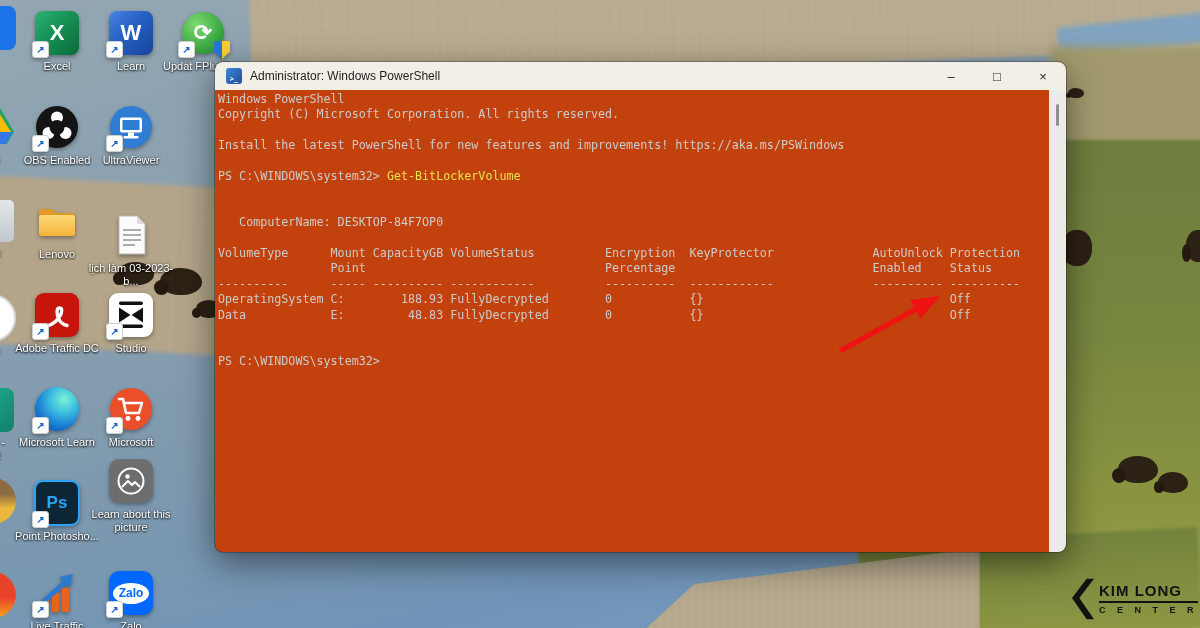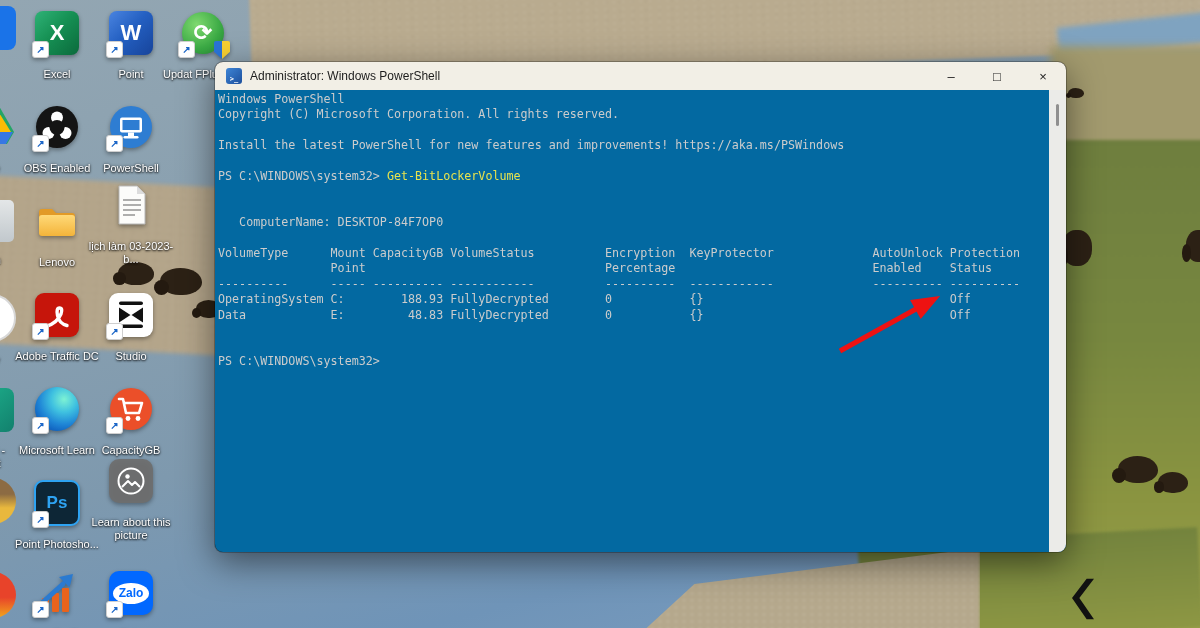--- a/index.html
+++ b/index.html
@@ -30,21 +30,21 @@
     background:#b5a88c;background-image:radial-gradient(circle 1.5px,rgba(255,255,255,.4) 40%,transparent 45%);
     background-size:8px 7px;filter:blur(1.5px);}
   .bison{position:absolute;background:#2c2115;border-radius:48% 52% 46% 46%;filter:blur(.6px);}
   .bison::before{content:"";position:absolute;width:35%;height:55%;left:-14%;bottom:0;
     background:#241a10;border-radius:50%;}
 
   
   .ds-icon{position:absolute;width:76px;display:flex;flex-direction:column;align-items:center;z-index:2;}
   .ds-glyph{width:46px;height:46px;position:relative;display:flex;align-items:center;justify-content:center;
     filter:drop-shadow(0 2px 2px rgba(0,0,0,.35));}
-  .ds-label{margin-top:12px;width:86px;text-align:center;font-size:11px;line-height:13px;color:#fff;
+  .ds-label{margin-top:4px;width:86px;text-align:center;font-size:11px;line-height:13px;color:#fff;
     white-space:pre-line;text-shadow:0 1px 2px rgba(0,0,0,.95),0 0 3px rgba(0,0,0,.6);}
   .sc-badge{position:absolute;left:-2px;bottom:-2px;width:15px;height:15px;background:#fff;
     border-radius:3px;border:1px solid #cfcfcf;display:flex;align-items:center;justify-content:center;
     font-size:10px;font-weight:bold;color:#1d67c8;line-height:1;}
   .sq{width:44px;height:44px;border-radius:8px;display:flex;align-items:center;justify-content:center;
     color:#fff;font-weight:bold;font-size:22px;}
   .excel-sq{background:linear-gradient(135deg,#2fb277 0%,#169154 45%,#0b6a3c 100%);}
   .word-sq{background:linear-gradient(135deg,#4a84e0 0%,#2460c2 45%,#17449b 100%);}
   .edge-orb{width:44px;height:44px;border-radius:50%;
     background:radial-gradient(circle at 66% 28%,#7df2d4 0%,#3fc1e0 30%,#1f86d6 58%,#0e5dbd 80%,#0a4da6 100%);}
@@ -68,21 +68,21 @@
   .ps-window{position:absolute;left:215px;top:62px;width:851px;height:490px;z-index:5;
     border-radius:8px;box-shadow:0 10px 34px rgba(0,0,0,.5),0 0 0 1px rgba(0,0,0,.25);
     display:flex;flex-direction:column;overflow:hidden;background:#0c0c0c;}
   .titlebar{height:28px;background:#f2efe6;display:flex;align-items:center;flex:0 0 28px;}
   .tb-icon{width:16px;height:16px;margin-left:11px;border-radius:3px;
     background:linear-gradient(135deg,#3e85d6,#1c4f9c);display:flex;align-items:flex-end;justify-content:center;
     color:#fff;font-size:7px;font-weight:bold;font-family:"DejaVu Sans Mono",monospace;line-height:10px;}
   .tb-title{margin-left:8px;font-size:12px;color:#1d1d1d;flex:1;}
   .tb-btn{width:46px;height:28px;display:flex;align-items:center;justify-content:center;
     font-size:13px;color:#222;}
-  .console-wrap{flex:1;position:relative;background:#0369a1;}
+  .console-wrap{flex:1;position:relative;background:#c2410c;}
   .console{position:absolute;left:0;top:0;right:17px;bottom:0;margin:0;padding:2px 0 0 3px;
     font-family:"DejaVu Sans Mono",monospace;font-size:11.7px;line-height:15.4px;color:#cccccc;
     white-space:pre;overflow:hidden;}
   .console .cmd{color:#e8e34d;}
   .scrollbar{position:absolute;right:0;top:0;bottom:0;width:17px;background:#ebebe8;}
   .sb-thumb{position:absolute;top:14px;left:7px;width:3px;height:22px;background:#8f8f8f;border-radius:2px;}
 
   
   .arrow-overlay{position:absolute;inset:0;z-index:8;pointer-events:none;}
 
@@ -124,21 +124,21 @@
   </div>
   <div class="ds-label">Excel</div>
 </div>
 <div class="ds-icon" style="left:93px;top:10px;">
   <div class="ds-glyph">
     <div class="sq word-sq">
         <span>W</span>
       </div>
     <div class="sc-badge">↗</div>
   </div>
-  <div class="ds-label">Point</div>
+  <div class="ds-label">Learn</div>
 </div>
 <div class="ds-icon" style="left:165px;top:10px;">
   <div class="ds-glyph">
     <div class="update-orb">
         <span>⟳</span>
       </div>
     <div class="uac-shield"></div>
     <div class="sc-badge">↗</div>
   </div>
   <div class="ds-label">Updat FPlusPr...</div>
@@ -163,39 +163,39 @@
   <div class="ds-glyph">
     <svg width="44" height="44" viewBox="0 0 44 44">
         <circle cx="22" cy="22" r="21" fill="#2e7dd2"></circle>
         <rect x="11" y="12.5" width="22" height="15" rx="2" fill="#fff"></rect>
         <rect x="13.5" y="15" width="17" height="10" fill="#2e7dd2"></rect>
         <rect x="19" y="27.5" width="6" height="3.5" fill="#fff"></rect>
         <rect x="14.5" y="31" width="15" height="2.6" rx="1.3" fill="#fff"></rect>
       </svg>
     <div class="sc-badge">↗</div>
   </div>
-  <div class="ds-label">PowerShell</div>
+  <div class="ds-label">UltraViewer</div>
 </div>
 
 <div class="ds-icon" style="left:19px;top:198px;">
   <div class="ds-glyph">
     <svg width="44" height="44" viewBox="0 0 44 44">
         <defs>
           <linearGradient id="fg1" x1="0" y1="0" x2="0" y2="1">
             <stop offset="0" stop-color="#ffd978"></stop>
             <stop offset="1" stop-color="#f3b43a"></stop>
           </linearGradient>
         </defs>
         <path d="M4 13 q0-3 3-3 h10 l4 4 h16 q3 0 3 3 v3 H4z" fill="#e29a27"></path>
         <rect x="4" y="16" width="36" height="21" rx="3" fill="url(#fg1)"></rect>
       </svg>
   </div>
   <div class="ds-label">Lenovo</div>
 </div>
-<div class="ds-icon" style="left:93px;top:182px;">
+<div class="ds-icon" style="left:93px;top:212px;">
   <div class="ds-glyph">
     <svg width="44" height="44" viewBox="0 0 44 44">
         <path d="M10 3 h18 l8 8 v30 h-26 z" fill="#fcfcfa" stroke="#b9b9b9" stroke-width="1"></path>
         <path d="M28 3 l8 8 h-8z" fill="#dcdcdc"></path>
         <g stroke="#9a9a9a" stroke-width="1.6">
           <line x1="14" y1="17" x2="32" y2="17"></line>
           <line x1="14" y1="22" x2="32" y2="22"></line>
           <line x1="14" y1="27" x2="32" y2="27"></line>
           <line x1="14" y1="32" x2="26" y2="32"></line>
         </g>
@@ -240,21 +240,21 @@
     <svg width="44" height="44" viewBox="0 0 44 44">
         <circle cx="22" cy="22" r="21" fill="#eb4f29"></circle>
         <g stroke="#fff" stroke-width="2.6" fill="none" stroke-linecap="round" stroke-linejoin="round">
           <path d="M10 12 h4 l3 14 h13 l3-10 h-17"></path>
         </g>
         <circle cx="19" cy="31.5" r="2.4" fill="#fff"></circle>
         <circle cx="29" cy="31.5" r="2.4" fill="#fff"></circle>
       </svg>
     <div class="sc-badge">↗</div>
   </div>
-  <div class="ds-label">CapacityGB</div>
+  <div class="ds-label">Microsoft</div>
 </div>
 
 <div class="ds-icon" style="left:19px;top:480px;">
   <div class="ds-glyph">
     <div class="ps-sq">
         <span>Ps</span>
       </div>
     <div class="sc-badge">↗</div>
   </div>
   <div class="ds-label">Point Photosho...</div>
@@ -367,13 +367,18 @@
 
 <svg class="arrow-overlay" width="1200" height="628" viewBox="0 0 1200 628">
   <line x1="840" y1="351" x2="916" y2="309" stroke="#ee1212" stroke-width="5"></line>
   <polygon points="940,296 920.7,319.1 910.1,299.9" fill="#ee1212"></polygon>
 </svg>
 
 <div class="watermark">
   <svg class="wm-chevron" viewBox="0 0 24 44">
     <polygon points="16,0 24,0 8,21 24,44 16,44 0,21" fill="#111"></polygon>
   </svg>
+  <div class="wm-text">
+    <div class="wm-l1">KIM LONG</div>
+    <div class="wm-rule"></div>
+    <div class="wm-l2">C E N T E R</div>
+  </div>
 </div>
 
 </body></html>

